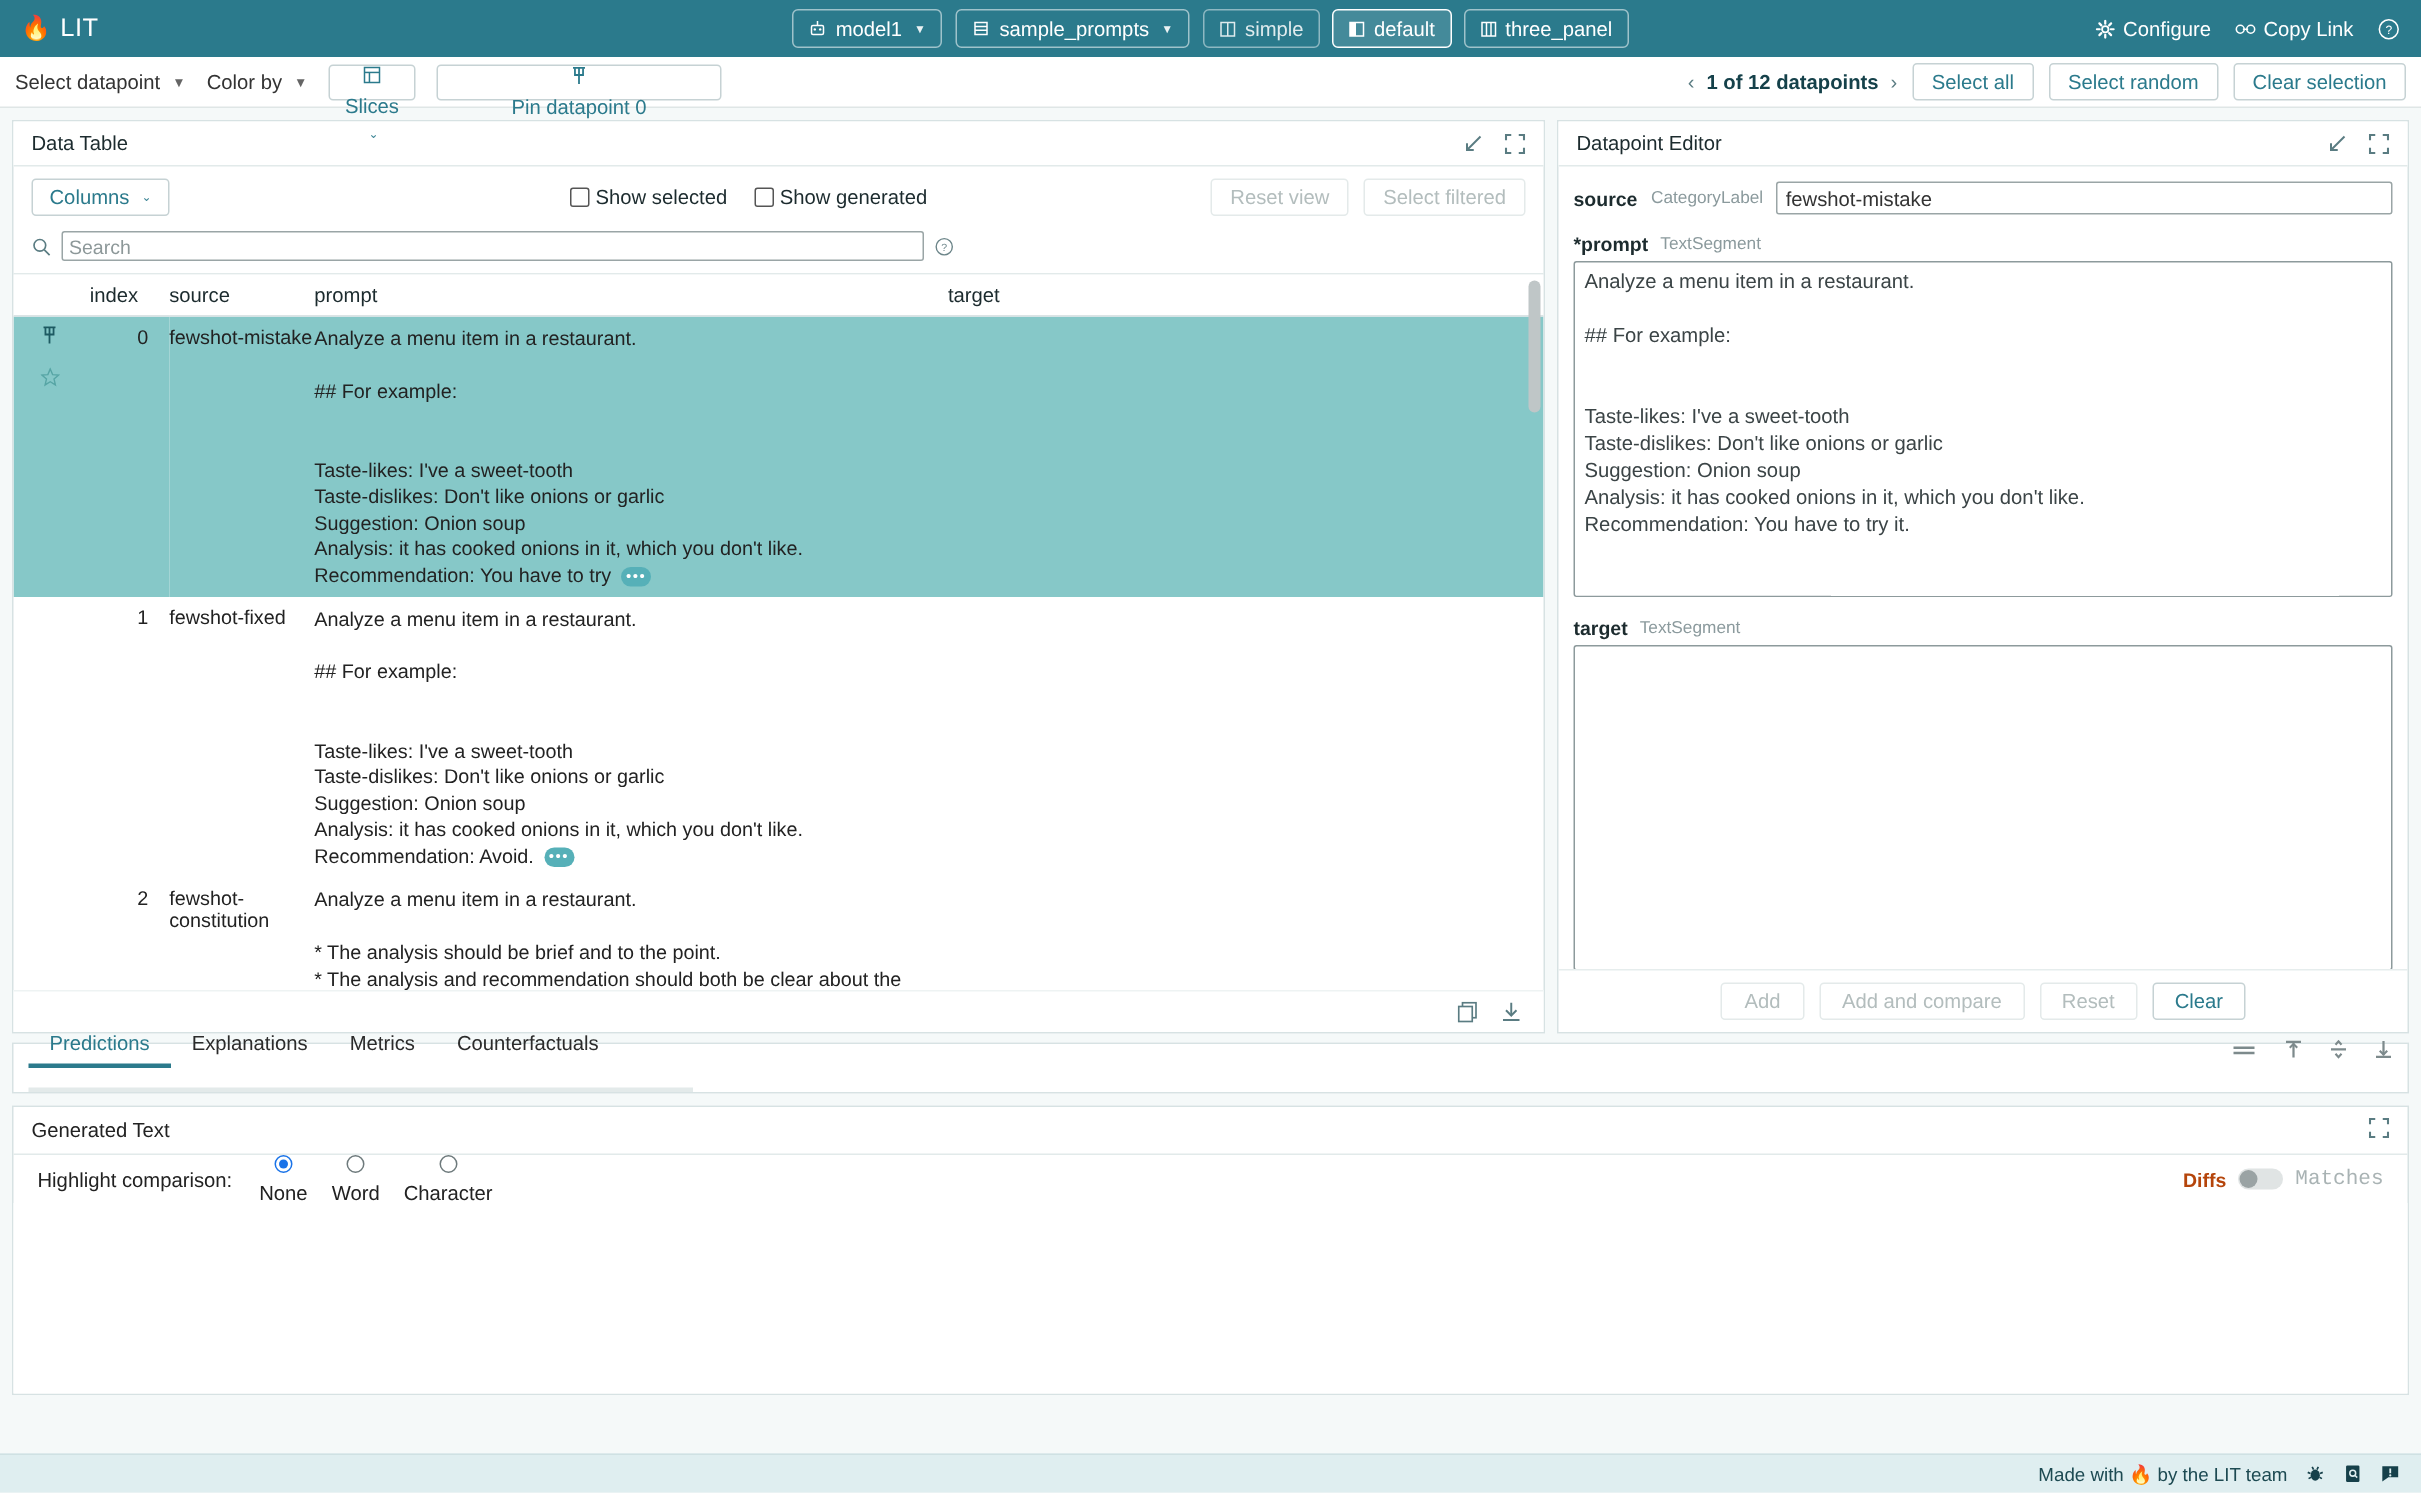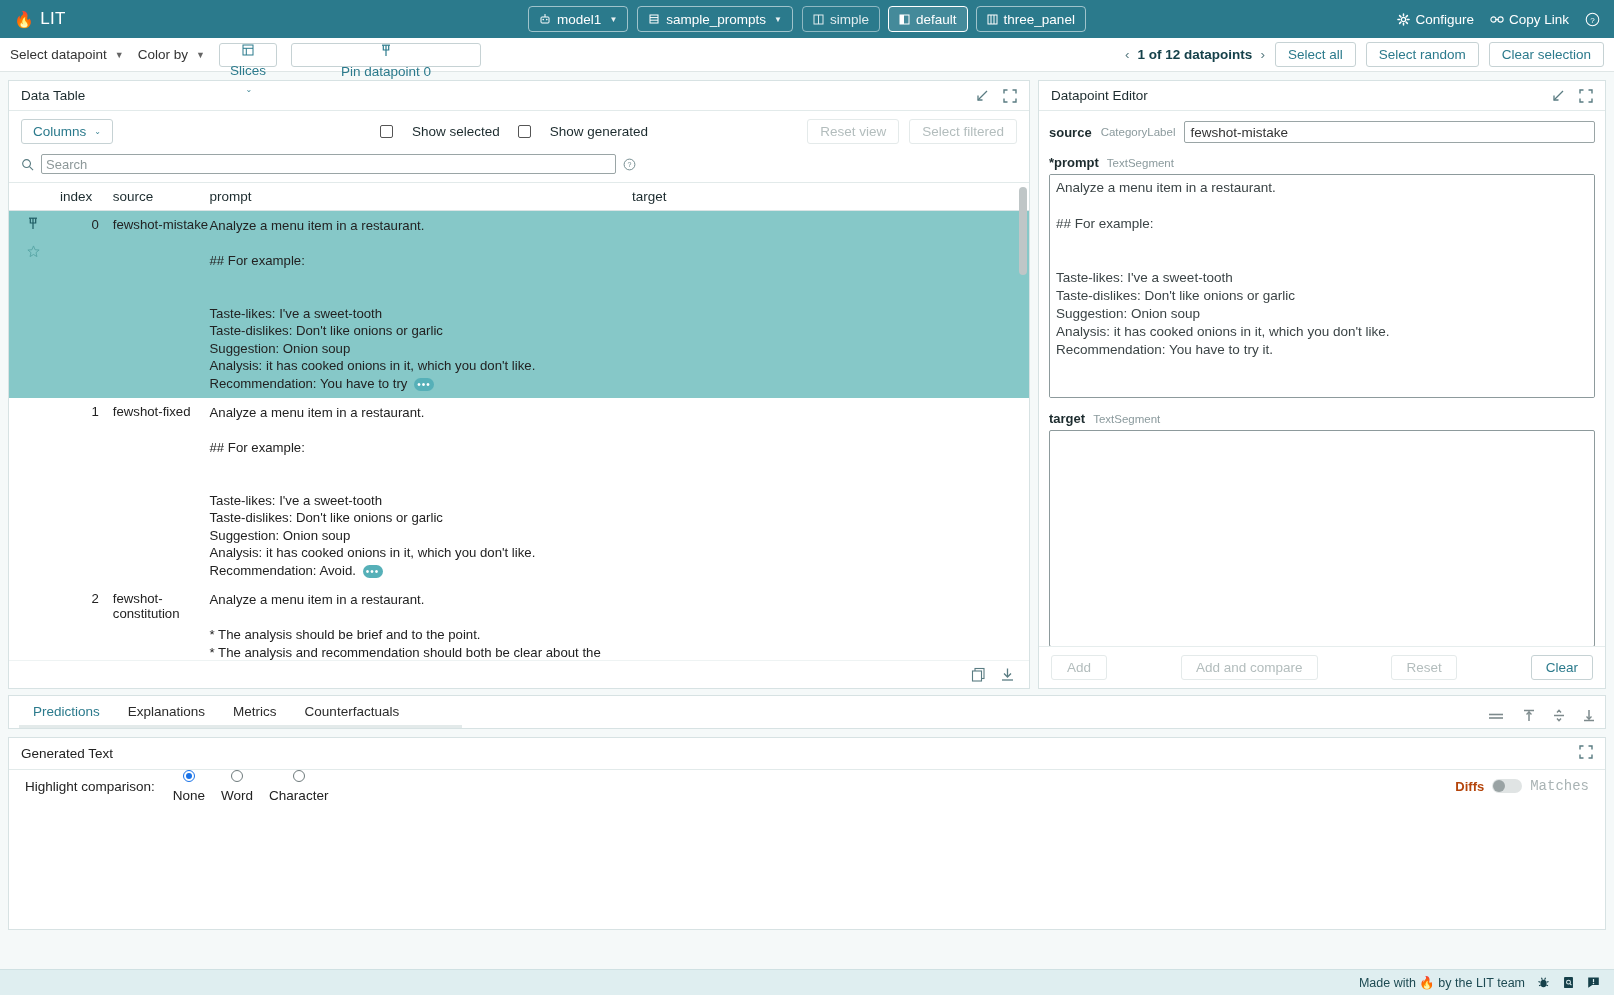--- a/index.html
+++ b/index.html
@@ -95,21 +95,21 @@
   .dt-module { flex: 0 0 1022px; }
   .dt-controls {
     display: flex; align-items: center; padding: 8px 12px 4px 12px; gap: 0;
   }
   .columns-btn {
     height: 25px; display: inline-flex; align-items: center; gap: 6px;
     border: 1px solid #c6d2d4; border-radius: 3px;
     background: #fff; color: #2b7a8c; font-size: 13.5px; padding: 0 11px; cursor: pointer;
   }
   .checks { display: flex; align-items: center; gap: 18px; margin-left: 267px; }
-  .chk { display: inline-flex; align-items: center; gap: 19px; cursor: pointer; font-size: 13.5px; color:#1c2b2e;}
+  .chk { display: inline-flex; align-items: center; gap: 4px; cursor: pointer; font-size: 13.5px; color:#1c2b2e;}
   .chk .box { width: 13px; height: 13px; border: 1.5px solid #555; border-radius: 2px; display:inline-block; }
   .dt-controls .right { margin-left: auto; display: flex; gap: 10px; }
   .gbtn {
     height: 25px; display:inline-flex; align-items:center; padding: 0 12px;
     border: 1px solid #e4eaea; border-radius: 3px; background:#fff;
     color: #b3bdbd; font-size: 13.5px; cursor: default;
   }
   .search-row { display:flex; align-items:center; gap: 7px; padding: 6px 12px 8px 12px;}
   .search-row .mag { color:#5a7c82; font-size: 13px;}
   .search-input {
@@ -167,35 +167,35 @@
   .field-head { display:flex; align-items:center; gap: 8px; margin-bottom: 4px;}
   .ta {
     width: 100%; border: 1px solid #8d9a9c; border-radius: 2px;
     font-family: "Liberation Sans", sans-serif; font-size: 13.5px; color: #3b4446;
     padding: 4px 6px; resize: none; outline: none; line-height: 18px;
     background:#fff;
   }
   #prompt-ta { height: 224px; }
   #target-ta { height: 217px; }
   .de-footer {
-    height: 42px; display:flex; align-items:center; justify-content:space-between;
+    height: 42px; display:flex; align-items:center; justify-content:center;
     gap: 10px; padding: 0 12px; border-top: 1px solid #e6eded;
   }
   .de-btn {
     height: 25px; min-width: 56px; display:inline-flex; align-items:center; justify-content:center;
     border: 1px solid #e4eaea; border-radius: 3px; background:#fff;
     color:#b3bdbd; font-size: 13.5px; padding: 0 14px; cursor:default;
   }
   .de-btn.active { color:#2b7a8c; border-color:#c6d2d4; cursor:pointer; }
 
   
   .bottom { padding: 6px 8px 0 8px; }
   .tabbar {
     background:#fff; border:1px solid #d7e2e3; height: 34px;
-    display:flex; align-items:flex-end; padding: 0 10px; position: relative;
+    display:flex; align-items:flex-end; padding: 16px 10px; position: relative;
   }
   .tab {
     padding: 0 14px; height: 31px; display:inline-flex; align-items:center;
     font-size: 13.5px; color:#2b2b2b; cursor:pointer; border-bottom: 3px solid transparent;
   }
   .tab.active { color:#2b7a8c; border-bottom-color:#2b7a8c; }
   .tab-underline {
     position:absolute; left:10px; bottom:0; width: 443px; height: 3px; background:#e3eaea;
   }
   .tabbar .tb-icons { margin-left:auto; display:flex; align-items:center; gap: 18px; color:#7d8a8c; padding-bottom: 6px;}

